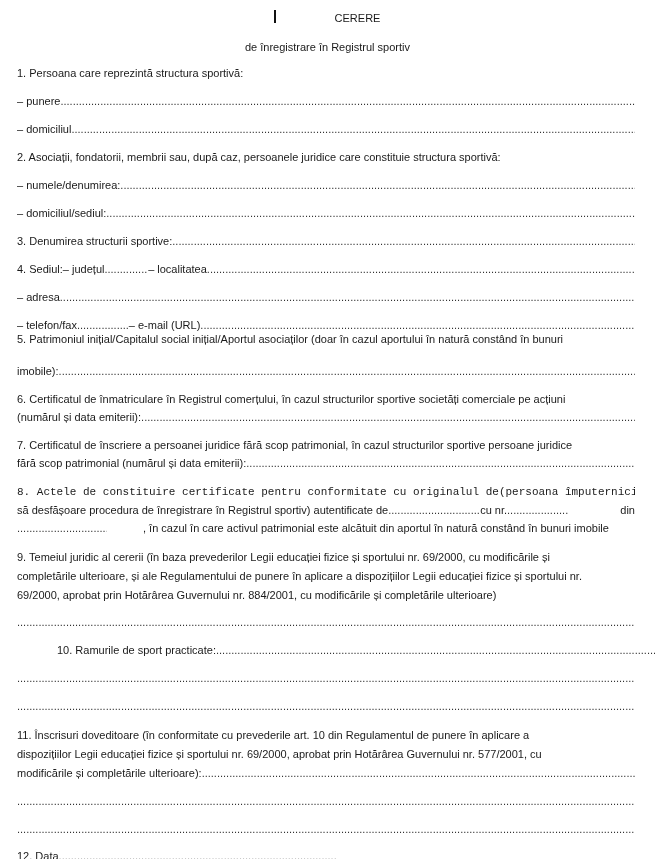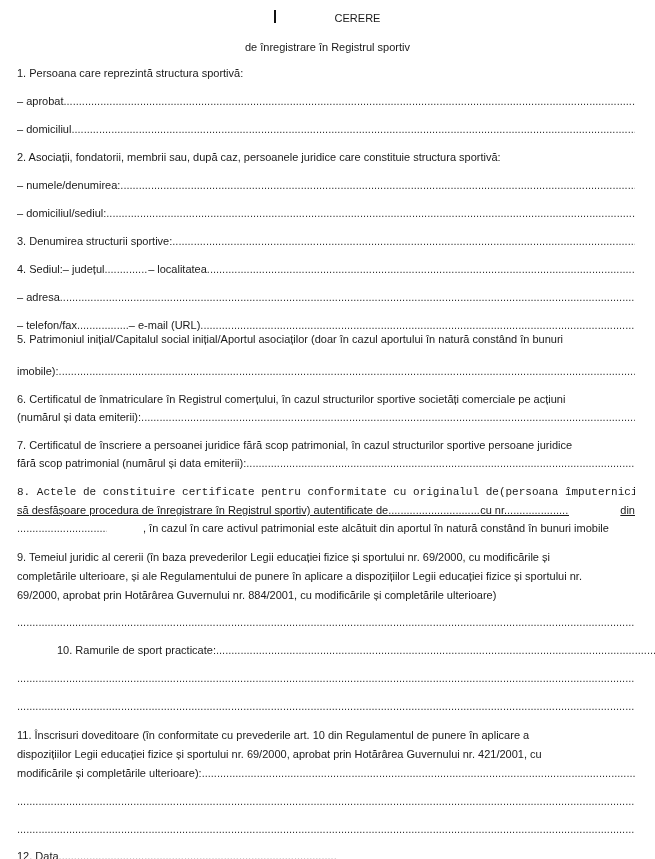--- a/index.html
+++ b/index.html
@@ -68,21 +68,21 @@
 </head>
 <body>
 
 <div class="cursor"></div>
 
 <div class="centered" style="top:11px; left:30px;">CERERE</div>
 <div class="centered" style="top:40px;">de înregistrare în Registrul sportiv</div>
 
 <div class="line" style="top:66px;">1. Persoana care reprezintă structura sportivă:</div>
 <div class="line field-row" style="top:94px;">
-  <span class="lbl">– aprobat</span>
+  <span class="lbl">– punere</span>
   <span class="dotfill"></span>
 </div>
 <div class="line field-row" style="top:122px;">
   <span class="lbl">– domiciliul</span>
   <span class="dotfill"></span>
 </div>
 
 <div class="line" style="top:150px;">2. Asociații, fondatorii, membrii sau, după caz, persoanele juridice care constituie structura sportivă:</div>
 <div class="line field-row" style="top:178px;">
   <span class="lbl">– numele/denumirea: </span>
@@ -131,21 +131,21 @@
 <div class="line field-row" style="top:456px;">
   <span class="lbl">fără scop patrimonial (numărul și data emiterii):</span>
   <span class="dotfill"></span>
 </div>
 
 <div class="line field-row" style="top:485px;font-family:Liberation Mono, monospace;">
   <span class="lbl">8. Actele de constituire certificate pentru conformitate cu originalul de </span>
   <span class="fixed-dots" style="width:108px;"></span>
   <span class="lbl">  (persoana împuternicită</span>
 </div>
-<div class="line field-row" style="top:503px;text-decoration:underline;">
+<div class="line field-row" style="top:503px;">
   <span class="lbl">să desfășoare procedura de înregistrare în Registrul sportiv) autentificate de </span>
   <span class="fixed-dots" style="width:92px;"></span>
   <span class="lbl">  cu nr. </span>
   <span class="fixed-dots" style="width:62px;"></span>
   <span class="lbl" style="flex:1 1 auto; text-align:right;">  din</span>
 </div>
 <div class="line field-row" style="top:521px;gap:36px;">
   <span class="fixed-dots" style="width:90px;"></span>
   <span class="lbl">,  în cazul în care activul patrimonial este alcătuit din aportul în natură constând în bunuri imobile</span>
 </div>
@@ -162,21 +162,21 @@
   <span class="dotfill"></span>
 </div>
 <div class="line field-row" style="top:671px;">
   <span class="dotfill"></span>
 </div>
 <div class="line field-row" style="top:699px;">
   <span class="dotfill"></span>
 </div>
 
 <div class="line" style="top:728px;">11. Înscrisuri doveditoare (în conformitate cu prevederile art. 10 din Regulamentul de punere în aplicare a</div>
-<div class="line" style="top:747px;">dispozițiilor Legii educației fizice și sportului nr. 69/2000, aprobat prin Hotărârea Guvernului nr. 421/2001, cu</div>
+<div class="line" style="top:747px;">dispozițiilor Legii educației fizice și sportului nr. 69/2000, aprobat prin Hotărârea Guvernului nr. 577/2001, cu</div>
 <div class="line field-row" style="top:766px;">
   <span class="lbl">modificările și completările ulterioare):</span>
   <span class="dotfill"></span>
 </div>
 <div class="line field-row" style="top:794px;">
   <span class="dotfill"></span>
 </div>
 <div class="line field-row" style="top:822px;">
   <span class="dotfill"></span>
 </div>

